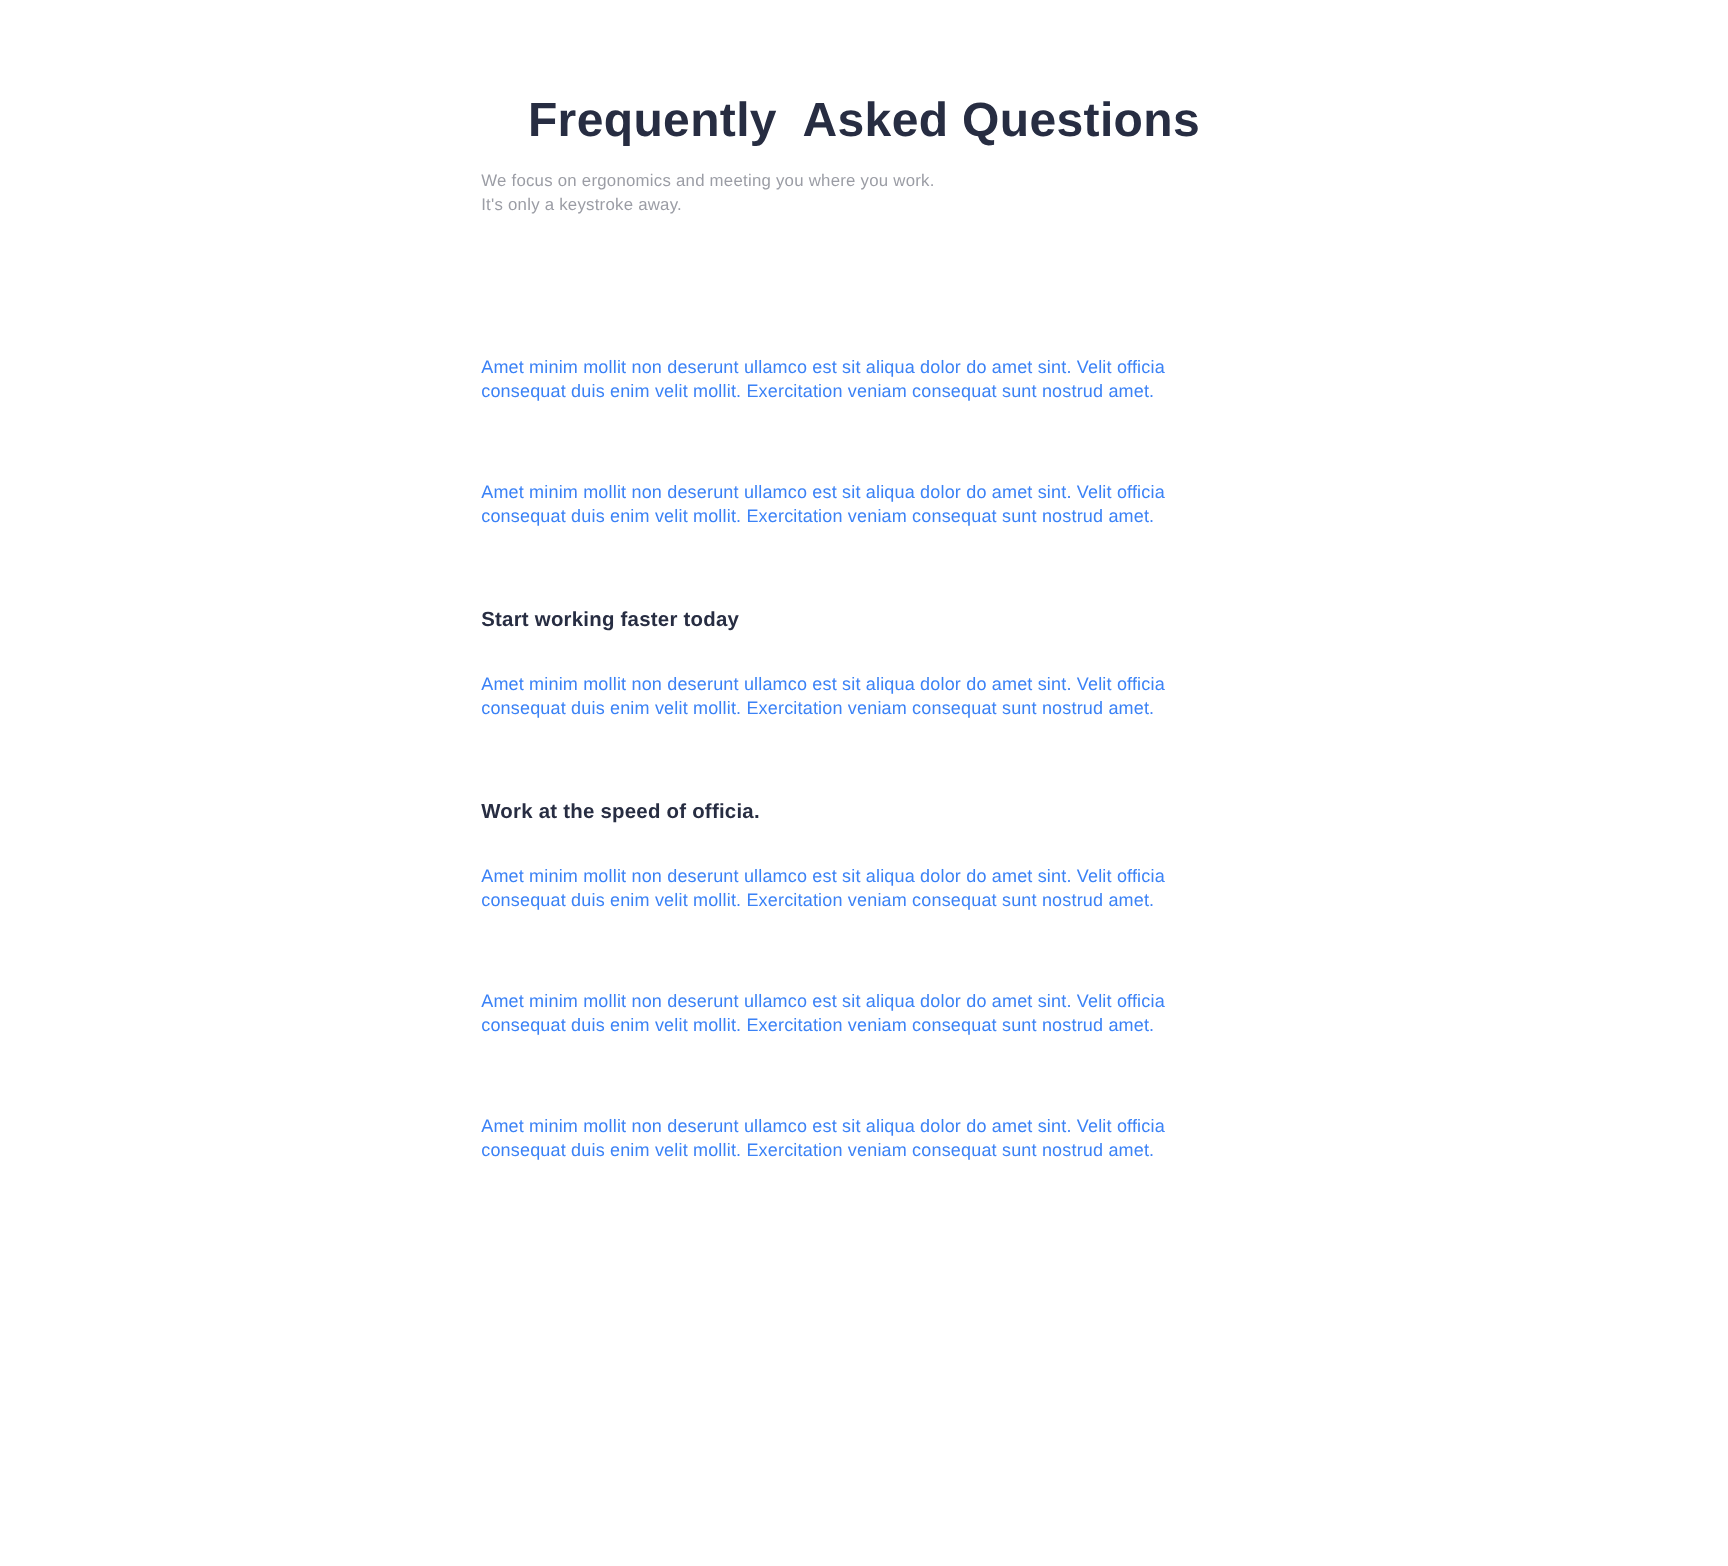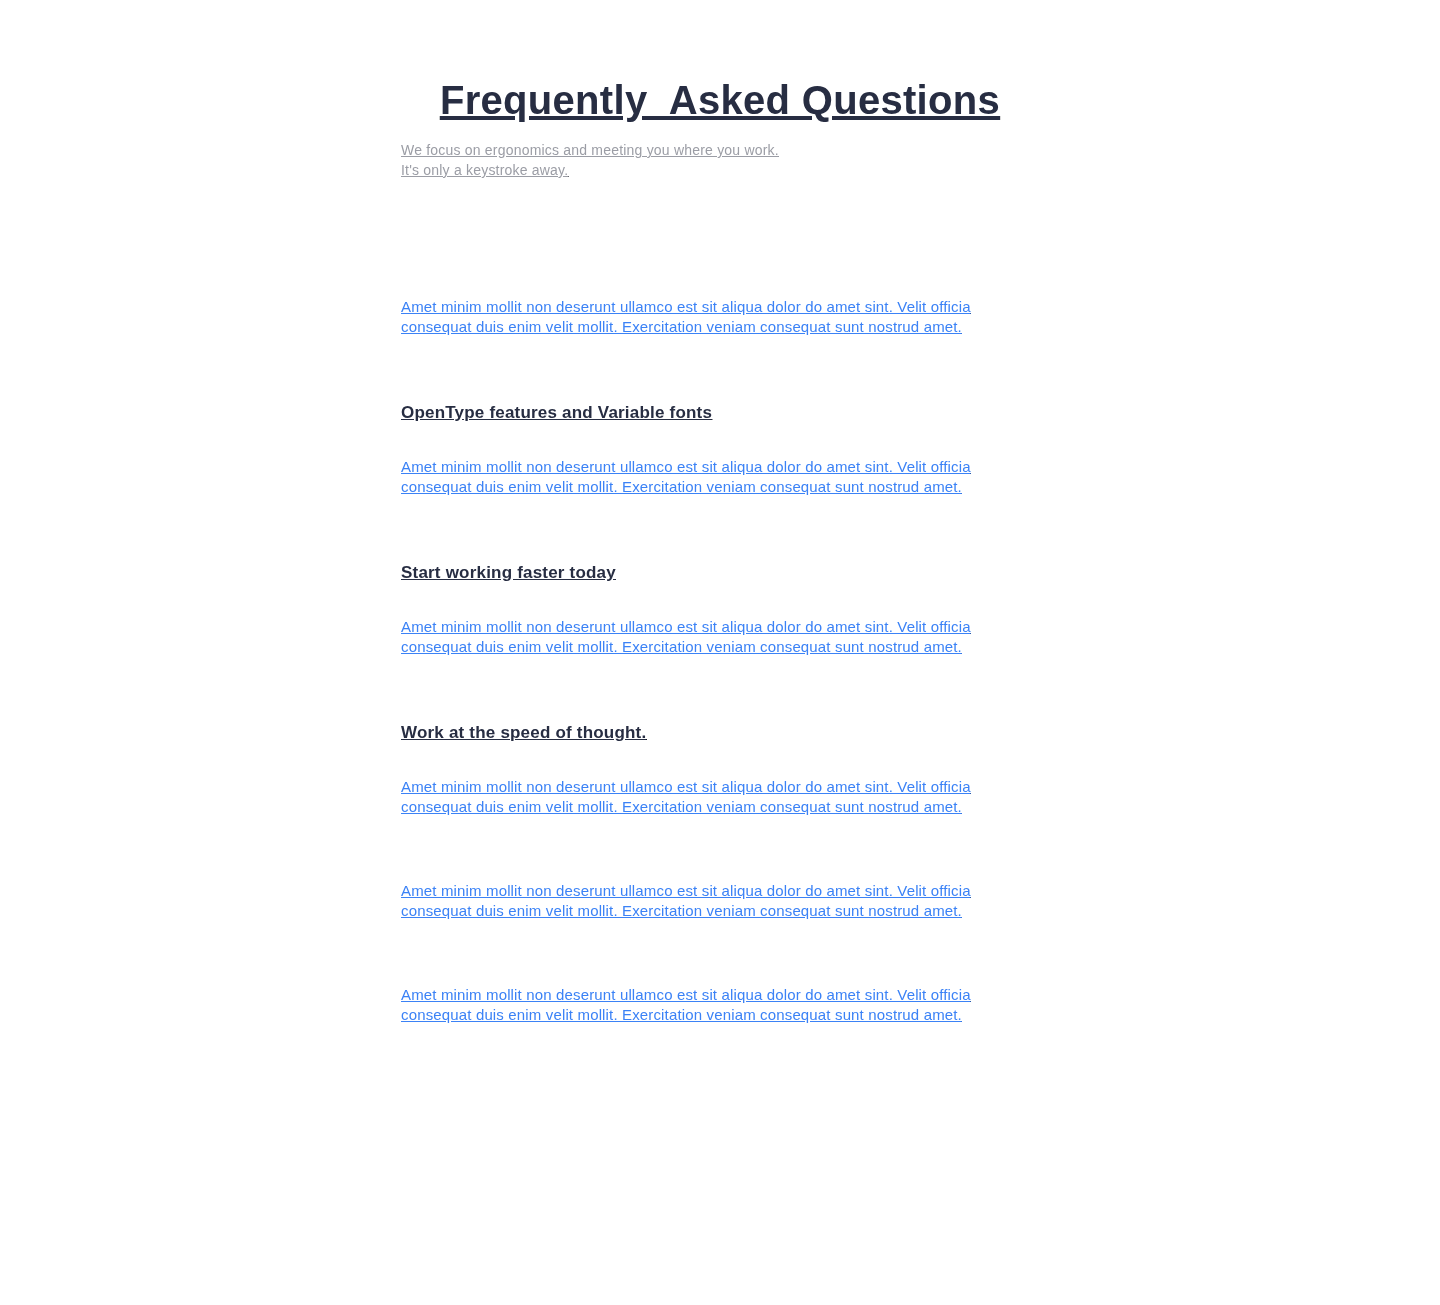--- a/index.html
+++ b/index.html
@@ -1,15 +1,15 @@
 <!DOCTYPE html>
 <html><head>
 <meta charset="utf-8">
 <style>
-  * { box-sizing: border-box; text-decoration: underline; }
+  * { box-sizing: border-box; }
   html, body {
     margin: 0;
     padding: 0;
     background: #ffffff;
     font-family: "Liberation Sans", "DejaVu Sans", sans-serif;
   }
   .page {
     width: 1440px;
     height: 1305px;
     background: #ffffff;
@@ -73,31 +73,30 @@
       <div>It's only a keystroke away.</div>
     </div>
 
     <div class="faq-list">
 
       <div class="faq-item">
         <p class="faq-answer">Amet minim mollit non deserunt ullamco est sit aliqua dolor do amet sint. Velit officia consequat duis enim velit mollit. Exercitation veniam consequat sunt nostrud amet.</p>
       </div>
 
       <div class="faq-item">
-        <h3 class="faq-question">OpenType features and Variable fonts</h3>
         <p class="faq-answer">Amet minim mollit non deserunt ullamco est sit aliqua dolor do amet sint. Velit officia consequat duis enim velit mollit. Exercitation veniam consequat sunt nostrud amet.</p>
       </div>
 
       <div class="faq-item">
         <h3 class="faq-question">Start working faster today</h3>
         <p class="faq-answer">Amet minim mollit non deserunt ullamco est sit aliqua dolor do amet sint. Velit officia consequat duis enim velit mollit. Exercitation veniam consequat sunt nostrud amet.</p>
       </div>
 
       <div class="faq-item">
-        <h3 class="faq-question">Work at the speed of thought.</h3>
+        <h3 class="faq-question">Work at the speed of officia.</h3>
         <p class="faq-answer">Amet minim mollit non deserunt ullamco est sit aliqua dolor do amet sint. Velit officia consequat duis enim velit mollit. Exercitation veniam consequat sunt nostrud amet.</p>
       </div>
 
       <div class="faq-item">
         <p class="faq-answer">Amet minim mollit non deserunt ullamco est sit aliqua dolor do amet sint. Velit officia consequat duis enim velit mollit. Exercitation veniam consequat sunt nostrud amet.</p>
       </div>
 
       <div class="faq-item">
         <p class="faq-answer">Amet minim mollit non deserunt ullamco est sit aliqua dolor do amet sint. Velit officia consequat duis enim velit mollit. Exercitation veniam consequat sunt nostrud amet.</p>
       </div>

